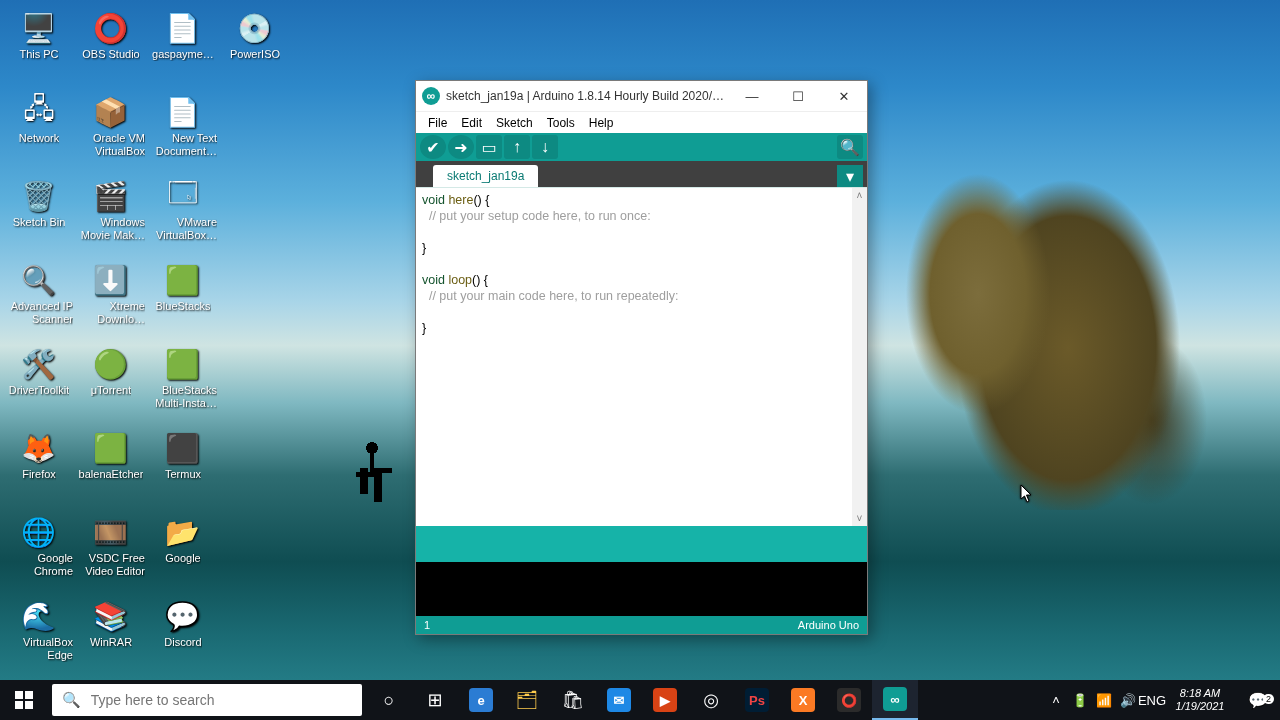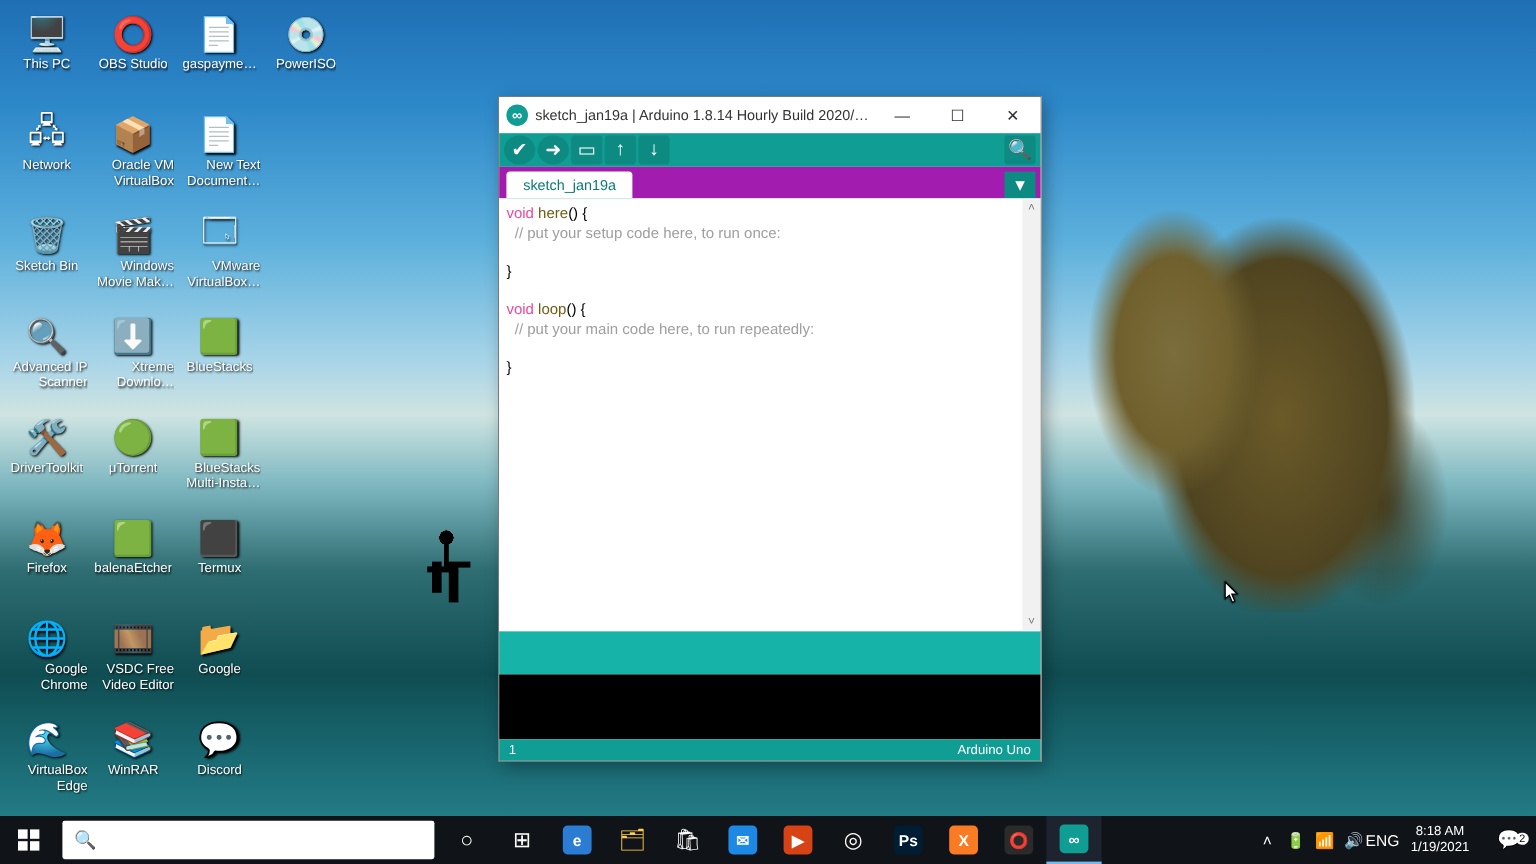--- a/index.html
+++ b/index.html
@@ -69,29 +69,29 @@
 #aw-title .txt { flex:1; white-space:nowrap; overflow:hidden; text-overflow:ellipsis; }
 .winbtn { width: 46px; height: 30px; display:flex; align-items:center; justify-content:center; font-size:13px; }
 #aw-menu { height: 22px; background:#fff; display:flex; align-items:center; gap:2px;
   padding-left:6px; font-size:12px; color:#000; border-top:1px solid #eee;}
 #aw-menu span { padding: 2px 6px; cursor:default; }
 #aw-tool { height: 28px; background:#0f9d94; display:flex; align-items:center; padding:0 4px; gap:2px;}
 .tbtn { width:26px; height:24px; border-radius:3px; background:#0d8a82;
   display:flex;align-items:center;justify-content:center;color:#fff;cursor:pointer;}
 .tbtn.round { border-radius:50%; }
 #aw-tool .spacer { flex:1; }
-#aw-tabs { height: 26px; background:#a21caf; display:flex; align-items:flex-end; padding-left:6px;}
+#aw-tabs { height: 26px; background:#404040; display:flex; align-items:flex-end; padding-left:17px;}
 .atab { background:#fff; color:#0a7a73; font-size:12px; padding:4px 14px 4px 14px;
   border-top-left-radius:3px;border-top-right-radius:3px; cursor:pointer;}
 #aw-tabs .menu { margin-left:auto; width:26px; height:22px; background:#0d8a82;
   display:flex;align-items:center;justify-content:center;color:#fff; margin-right:4px; cursor:pointer;}
 #aw-editor { flex:1; position:relative; background:#fff; font-family:Consolas,monospace;
   font-size:12.5px; overflow:hidden; border-top:1px solid #d4e9e6;}
 #aw-editor pre { padding: 4px 4px 4px 6px; line-height:16px; white-space:pre; }
-#aw-editor .kw { color:#ec4899; }
+#aw-editor .kw { color:#14532d; }
 #aw-editor .fn { color:#6b5e13; }
 #aw-editor .cm { color:#9e9e9e; }
 #scroll { position:absolute; right:0; top:0; width:15px; height:100%; background:#f1f1f1;
   display:flex; flex-direction:column; align-items:center; justify-content:space-between; color:#7a7a7a;}
 #scroll .arr { width:15px;height:15px;display:flex;align-items:center;justify-content:center;font-size:10px;cursor:pointer;}
 #aw-status1 { height: 36px; background:#16b3a8; }
 #aw-console { height: 54px; background:#000; }
 #aw-status2 { height: 18px; background:#0f9d94; color:#fff; font-size:11px;
   display:flex; align-items:center; padding:0 8px;}
 #aw-status2 .r { margin-left:auto; }
@@ -105,21 +105,21 @@
   display:flex; align-items:center; padding-left:10px; gap:10px; }
 #search .sicon { color:#555; font-size:15px; }
 #search input { border:none; outline:none; font-size:14px; width:250px; background:transparent; color:#666; }
 .tbicon { width:46px; height:40px; display:flex; align-items:center; justify-content:center;
   font-size:18px; cursor:pointer; }
 .tbicon.active { border-bottom:2px solid #76b9ed; background:#1d2430; }
 .tbicon .sq { width:24px;height:24px;border-radius:4px;display:flex;align-items:center;justify-content:center;font-size:13px;font-weight:bold;}
 #tray { margin-left:auto; display:flex; align-items:center; height:40px; }
 .ticon { width:24px; height:40px; display:flex; align-items:center; justify-content:center;
   font-size:13px; color:#fff; cursor:pointer;}
-#clock { width:72px; text-align:center; font-size:11px; line-height:13px; padding:0 4px; cursor:pointer;}
+#clock { width:72px; text-align:center; font-size:11px; line-height:13px; padding:0 4px; cursor:pointer;font-style:italic;}
 #notif { width:44px; display:flex; align-items:center; justify-content:center; cursor:pointer; position:relative;}
 #notif .badge { position:absolute; bottom:6px; right:6px; background:#fff; color:#000;
   font-size:9px; padding:0 3px; border-radius:6px; }
 </style>
 </head>
 <body>
 
 <div id="desktop">
   <div id="mountain"></div>
   <div id="runner"></div>
@@ -233,20 +233,27 @@
       </div>
     </div>
 
   <div id="arduino">
     <div id="aw-title">
       <div class="logo">∞</div>
       <div class="txt">sketch_jan19a | Arduino 1.8.14 Hourly Build 2020/12/15 11:…</div>
       <div class="winbtn">―</div>
       <div class="winbtn">☐</div>
       <div class="winbtn">✕</div>
+    </div>
+    <div id="aw-menu">
+      <span>File</span>
+      <span>Edit</span>
+      <span>Sketch</span>
+      <span>Tools</span>
+      <span>Help</span>
     </div>
     <div id="aw-tool">
       <div class="tbtn round">✔</div>
       <div class="tbtn round">➜</div>
       <div class="tbtn">▭</div>
       <div class="tbtn">↑</div>
       <div class="tbtn">↓</div>
       <div class="spacer"></div>
       <div class="tbtn">🔍</div>
     </div>
@@ -287,20 +294,21 @@
     <div id="start">
       <svg viewBox="0 0 18 18">
         <rect x="0" y="0" width="8" height="8" fill="#fff"></rect>
           <rect x="10" y="0" width="8" height="8" fill="#fff"></rect>
         <rect x="0" y="10" width="8" height="8" fill="#fff"></rect>
           <rect x="10" y="10" width="8" height="8" fill="#fff"></rect>
       </svg>
     </div>
     <div id="search">
       <span class="sicon">🔍</span>
+      <input placeholder="Type here to search" style="">
     </div>
     <div id="pinned" style="display:flex">
         <div class="tbicon">
           <span style="color:#fff">○</span>
         </div>
         <div class="tbicon">
           <span style="color:#fff">⊞</span>
         </div>
         <div class="tbicon">
           <div class="sq" style="background:#2b7cd3;color:#fff">e</div>
@@ -314,21 +322,21 @@
         <div class="tbicon">
           <div class="sq" style="background:#1e88e5;color:#fff">✉</div>
         </div>
         <div class="tbicon">
           <div class="sq" style="background:#d84315;color:#fff">▶</div>
         </div>
         <div class="tbicon">
           <span style="color:#fff">◎</span>
         </div>
         <div class="tbicon">
-          <div class="sq" style="background:#001d34;color:#ffffff">Ps</div>
+          <div class="sq" style="background:#001d34;color:#ef4444">Ps</div>
         </div>
         <div class="tbicon">
           <div class="sq" style="background:#fb7a24;color:#fff">X</div>
         </div>
         <div class="tbicon">
           <div class="sq" style="background:#2b2b2b;color:#d0d0d0">⭕</div>
         </div>
         <div class="tbicon active">
           <div class="sq" style="background:#0f9d94;color:#fff">∞</div>
         </div>

